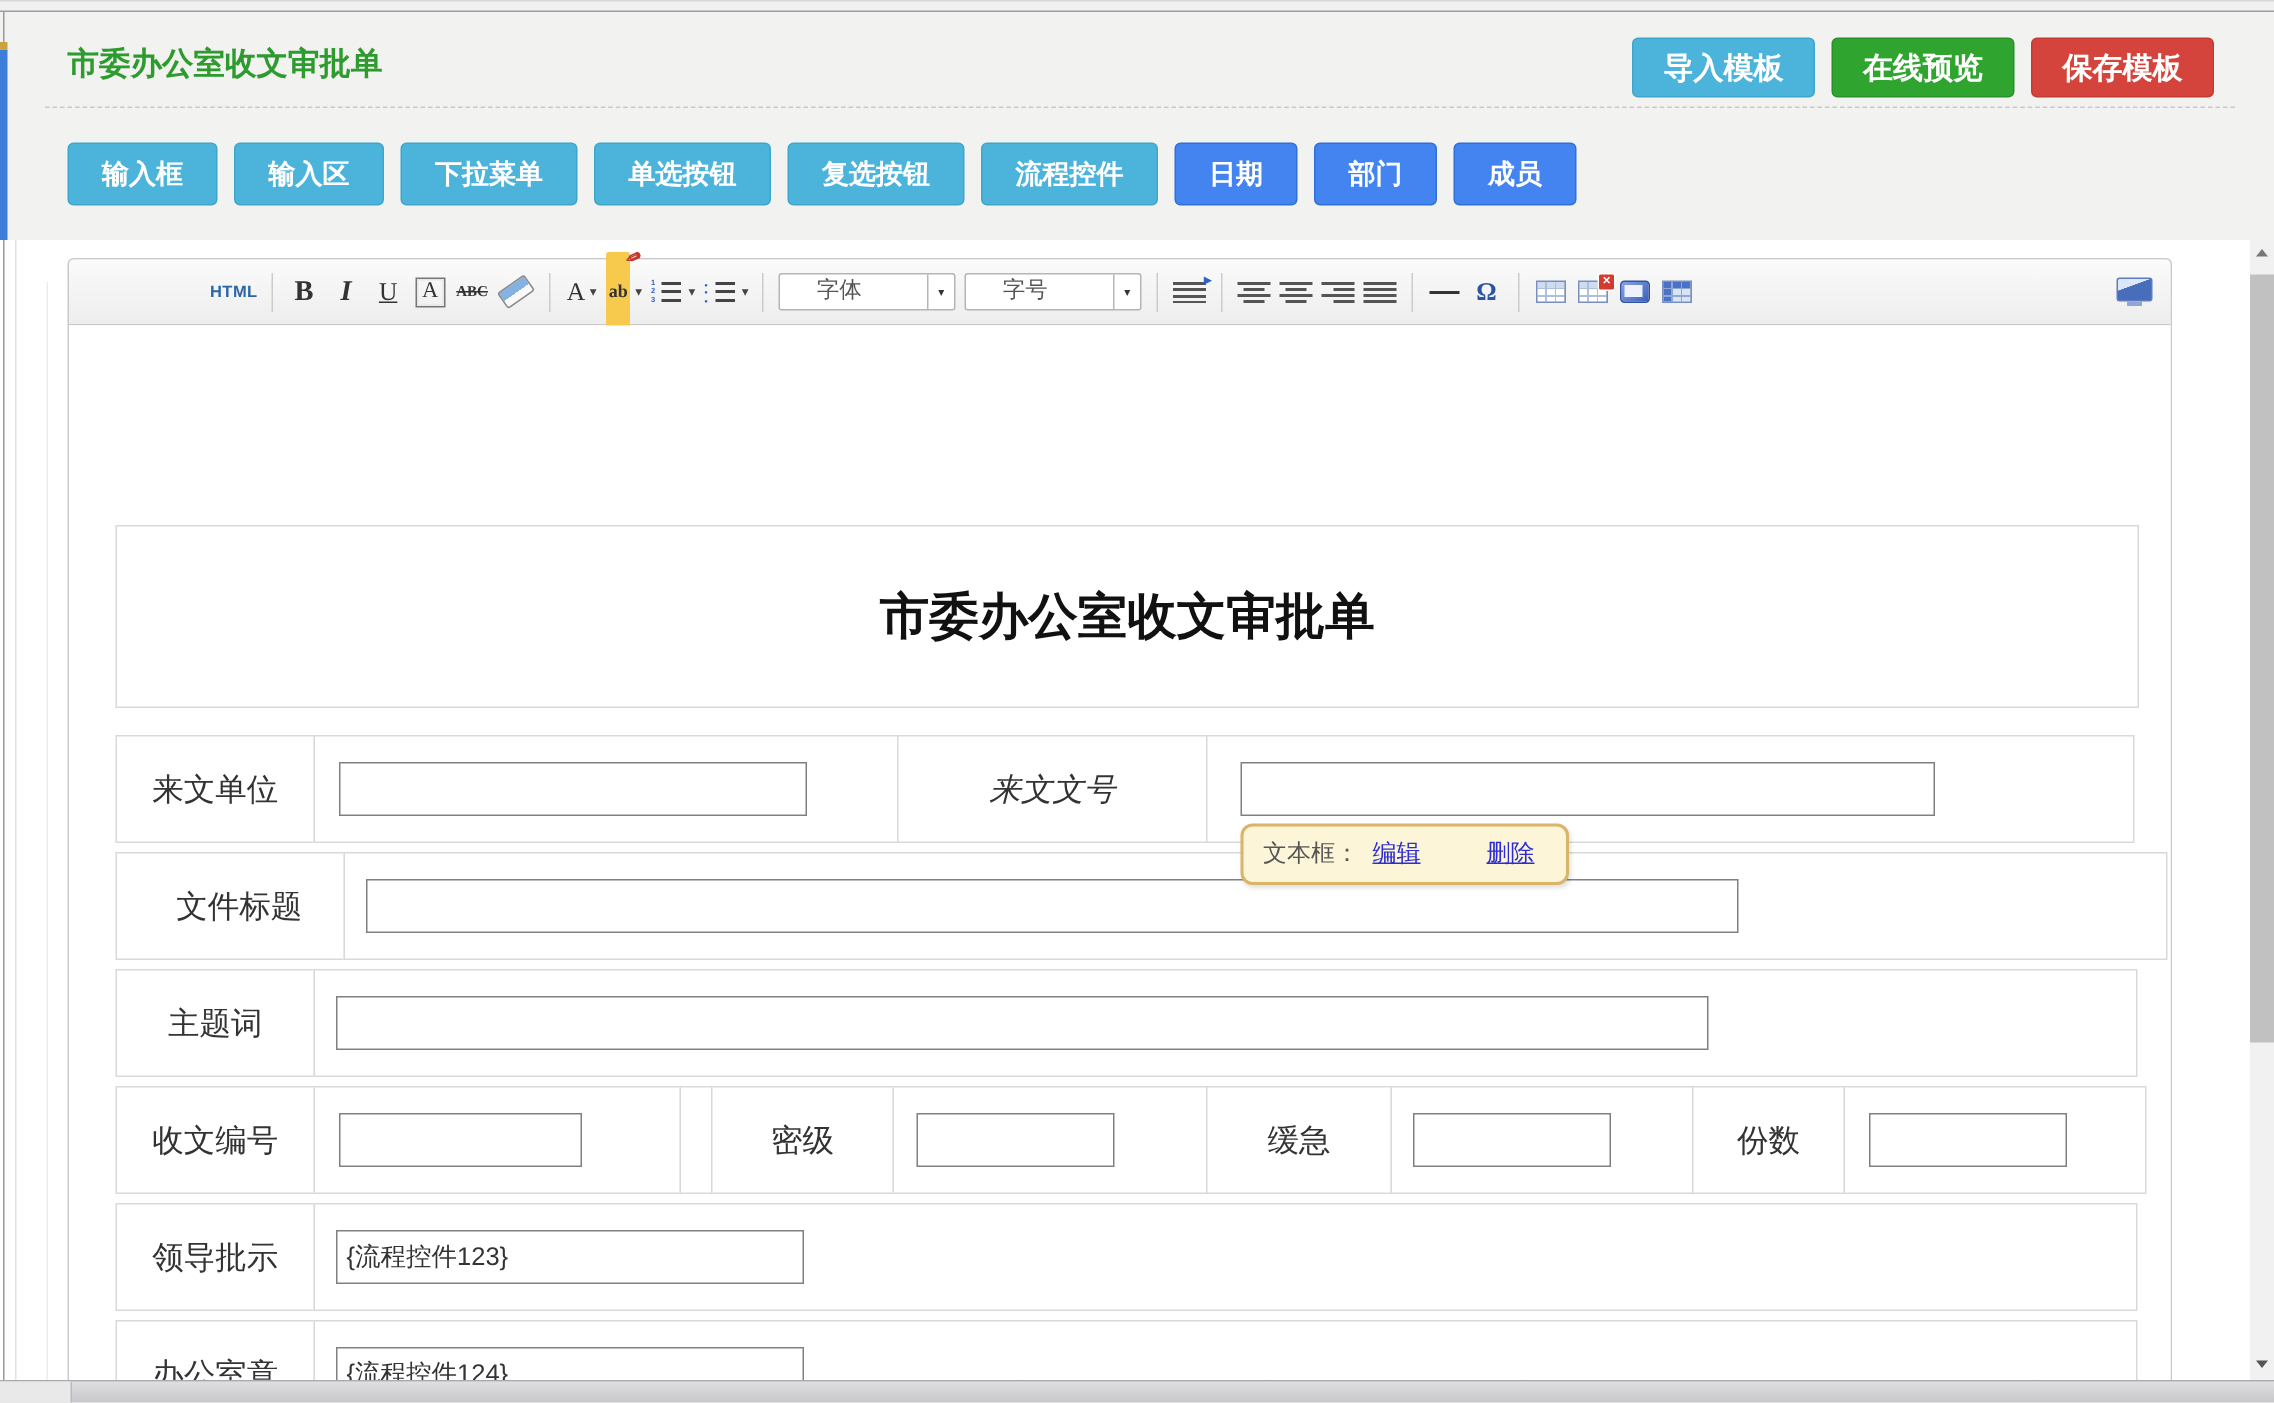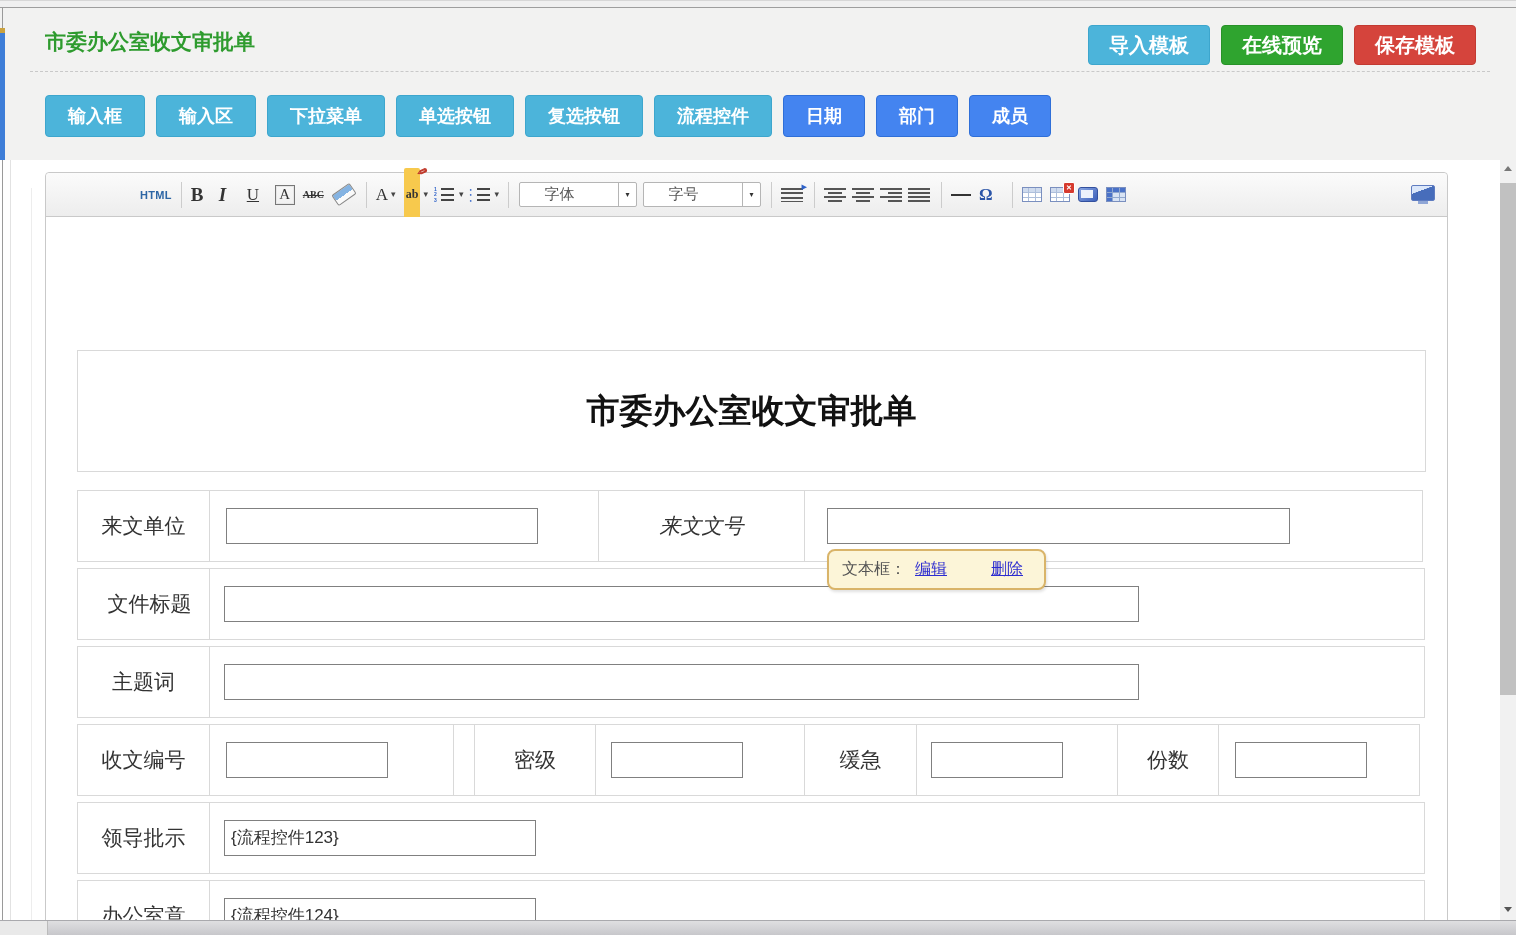--- a/index.html
+++ b/index.html
@@ -35,21 +35,21 @@
   .main-panel::before{content:"";position:absolute;left:20px;top:28px;bottom:0;width:1px;background:#ededed;}
   .editor{position:absolute;left:34px;top:12px;right:52px;bottom:-10px;border:1px solid #c9c9c9;
           border-radius:4px 4px 0 0;background:#fff;}
   .ed-toolbar{height:44px;display:flex;align-items:center;padding:0 10px 0 92px;box-sizing:border-box;
               background:linear-gradient(#fbfbfb,#ededed);border-bottom:1px solid #c9c9c9;border-radius:4px 4px 0 0;}
   .ed-content{position:relative;height:calc(100% - 45px);background:#fff;}
   .form-wrap{position:absolute;left:31px;top:133px;width:1349px;}
 
   
   .tb-sep{width:1px;height:26px;background:#ccc;margin:0 7px;flex:none;}
-  .t-item{display:inline-flex;align-items:center;justify-content:flex-start;min-width:24px;height:30px;
+  .t-item{display:inline-flex;align-items:center;justify-content:center;min-width:24px;height:30px;
           margin:0 2px;position:relative;cursor:pointer;flex:none;}
   .t-ic{display:inline-flex;align-items:center;justify-content:center;position:relative;color:#333;}
   .t-caret{font-size:9px;color:#444;margin-left:3px;line-height:1;}
   .t-ic.html{color:#2d66a5;font:bold 11px "Liberation Sans",sans-serif;letter-spacing:.3px;}
   .t-ic.bold{font:bold 19px "Liberation Serif",serif;}
   .t-ic.italic{font:italic bold 19px "Liberation Serif",serif;}
   .t-ic.underline{font:17px "Liberation Serif",serif;text-decoration:underline;}
   .t-ic.fontbox{width:20px;height:20px;border:1px solid #777;box-shadow:inset 0 0 0 1px #e6e6e6;
                 font:15px "Liberation Serif",serif;box-sizing:border-box;}
   .t-ic.strike{font:bold 10px "Liberation Serif",serif;text-decoration:line-through;}
@@ -277,42 +277,42 @@
               <div class="f-cell label" style="width: 133px;">来文单位</div>
               <div class="f-cell input" style="width: 390px;">
                 <div class="tbox" style="left: 16px; width: 312px;"></div>
               </div>
               <div class="f-cell label" style="width: 207px; font-style: italic;">来文文号</div>
               <div class="f-cell input" style="width: 619px;">
                 <div class="tbox" style="left: 22px; width: 463px;"></div>
               </div>
             </div>
             <div class="f-row">
-              <div class="f-cell label" style="width: 133px; padding-left: 12px;">文件标题</div>
+              <div class="f-cell label" style="width: 153px; padding-left: 12px;">文件标题</div>
               <div class="f-cell input" style="width: 1216px;">
                 <div class="tbox" style="left: 14px; width: 915px;"></div>
               </div>
             </div>
             <div class="f-row">
               <div class="f-cell label" style="width: 133px;">主题词</div>
               <div class="f-cell input" style="width: 1216px;">
                 <div class="tbox" style="left: 14px; width: 915px;"></div>
               </div>
             </div>
             <div class="f-row">
               <div class="f-cell label" style="width: 133px;">收文编号</div>
               <div class="f-cell input" style="width: 245px;">
                 <div class="tbox" style="left: 16px; width: 162px;"></div>
               </div>
               <div class="f-cell spacer" style="width: 22px;"></div>
               <div class="f-cell label" style="width: 122px;">密级</div>
               <div class="f-cell input" style="width: 210px;">
                 <div class="tbox" style="left: 15px; width: 132px;"></div>
               </div>
-              <div class="f-cell label" style="width: 113px;">缓急</div>
+              <div class="f-cell label" style="width: 124px;">缓急</div>
               <div class="f-cell input" style="width: 202px;">
                 <div class="tbox" style="left: 14px; width: 132px;"></div>
               </div>
               <div class="f-cell label" style="width: 102px;">份数</div>
               <div class="f-cell input" style="width: 202px;">
                 <div class="tbox" style="left: 16px; width: 132px;"></div>
               </div>
             </div>
             <div class="f-row">
               <div class="f-cell label" style="width: 133px;">领导批示</div>

